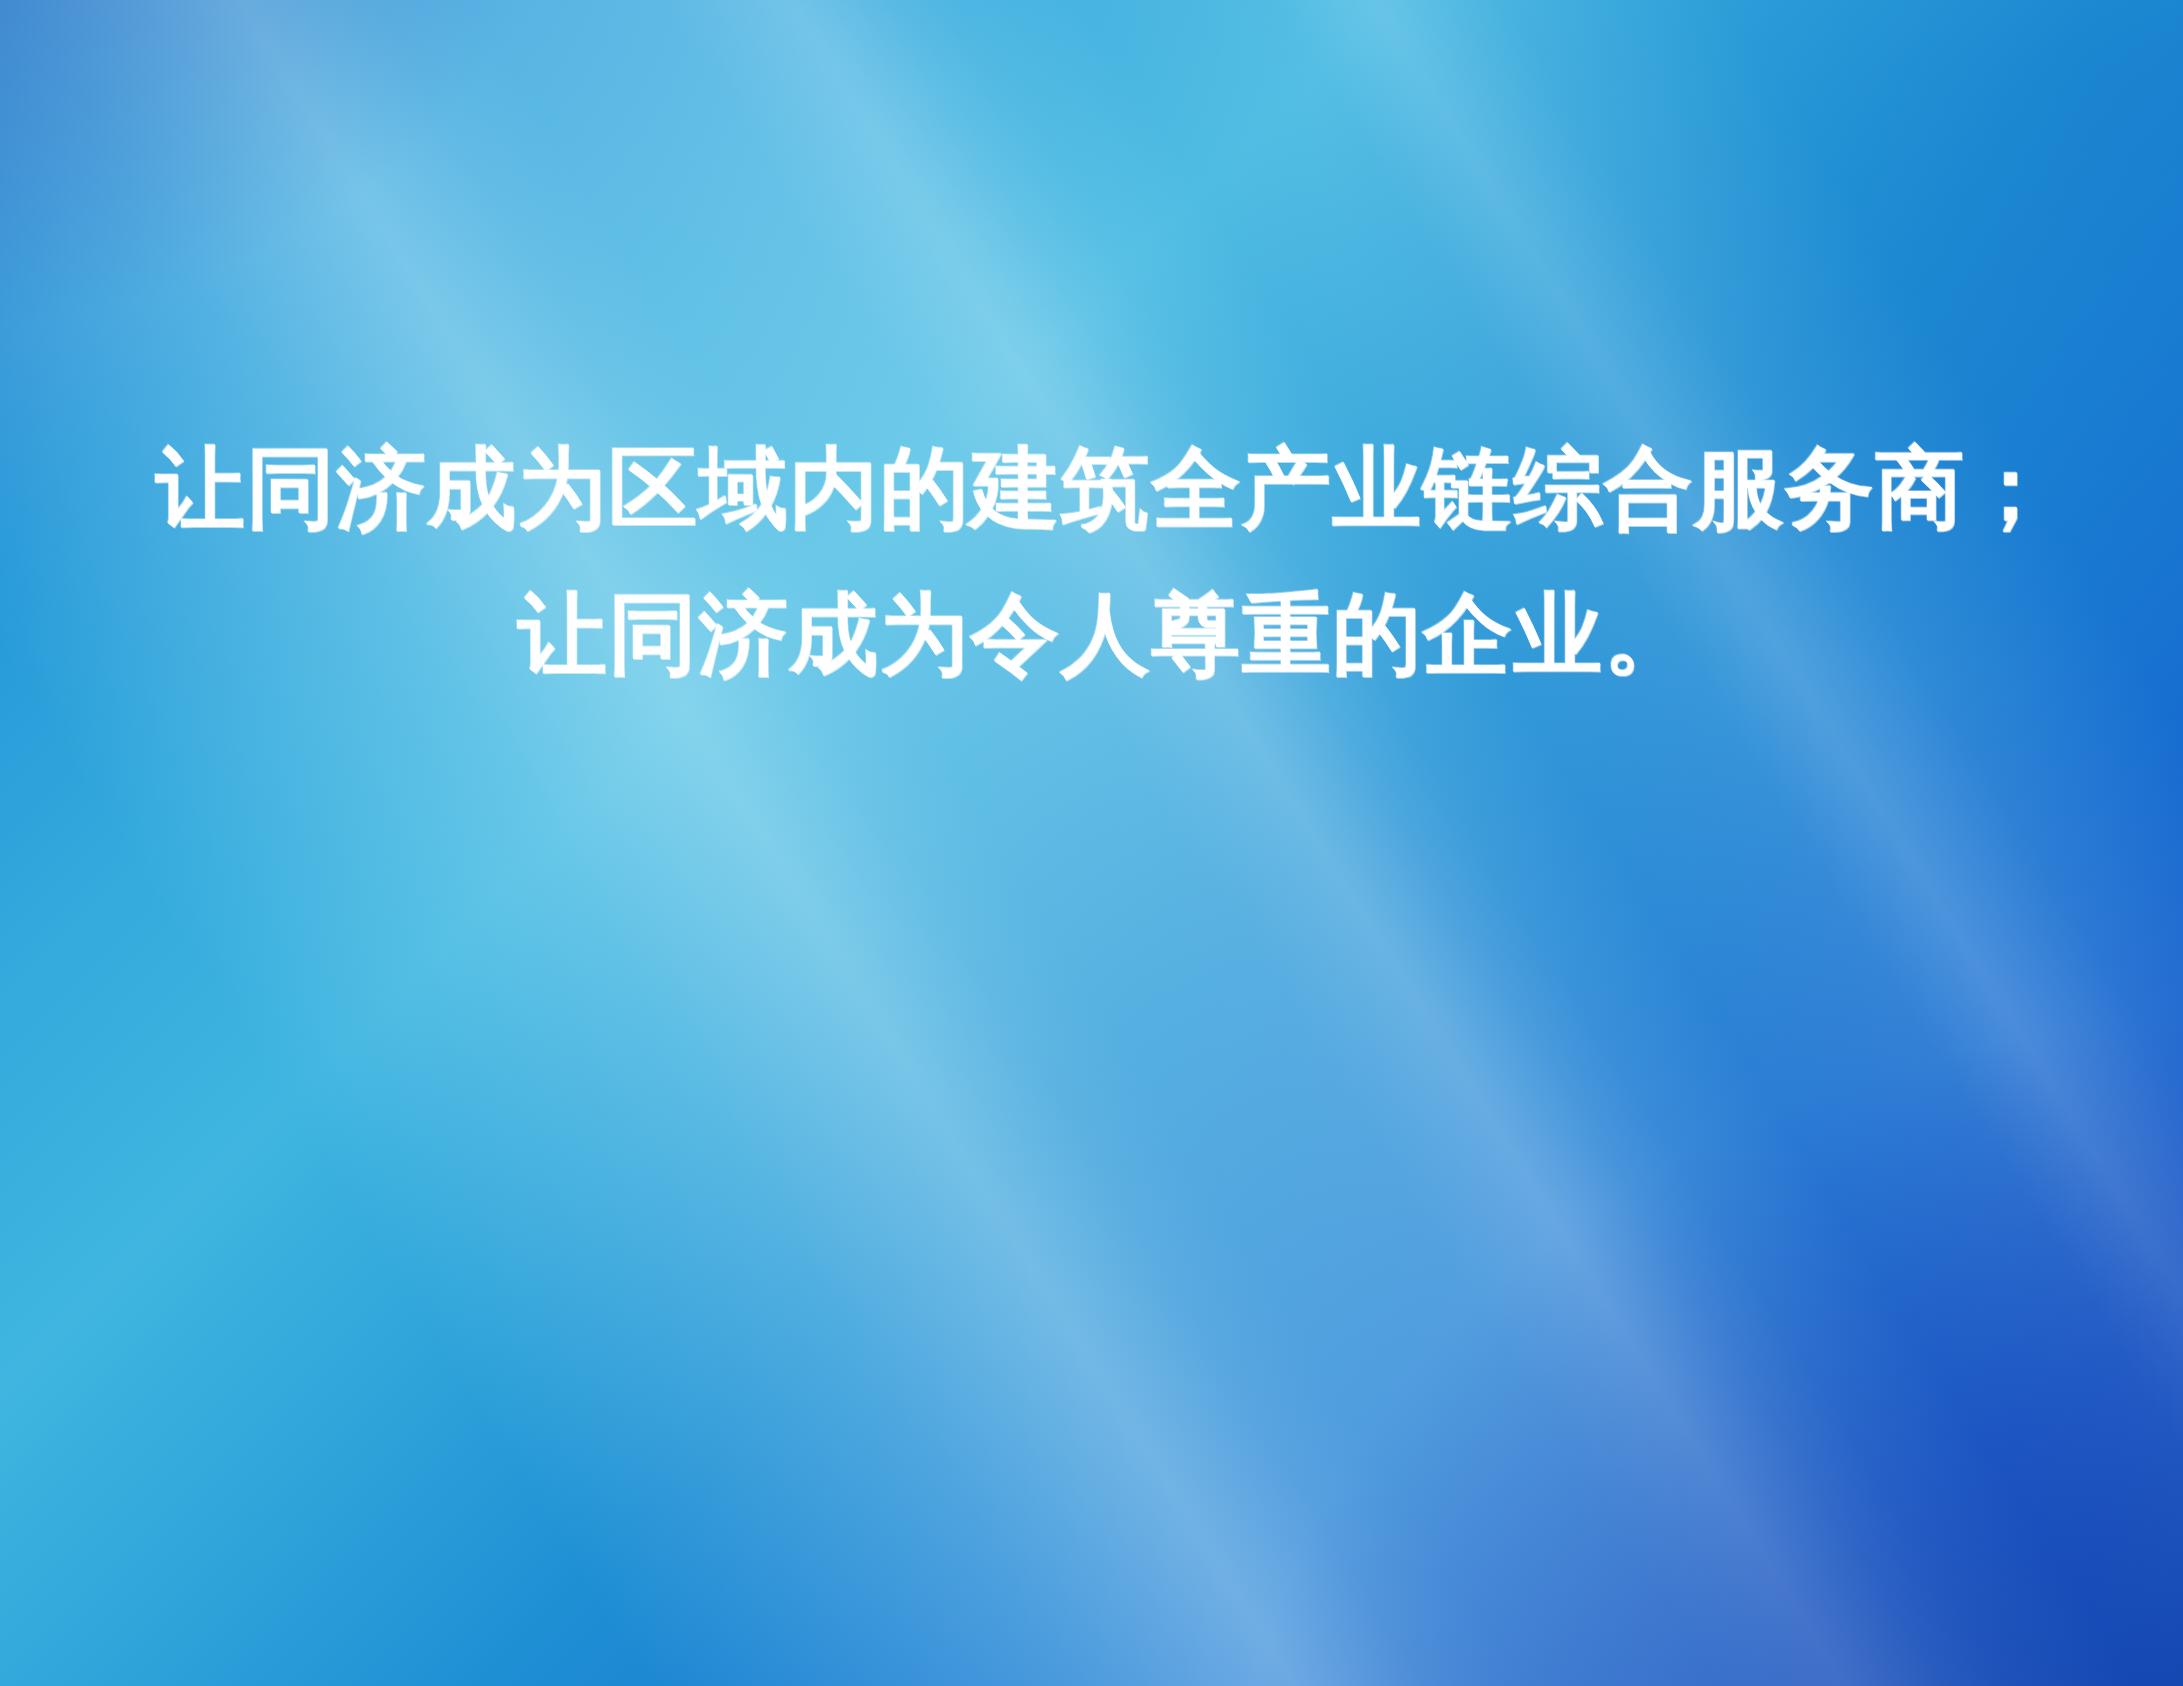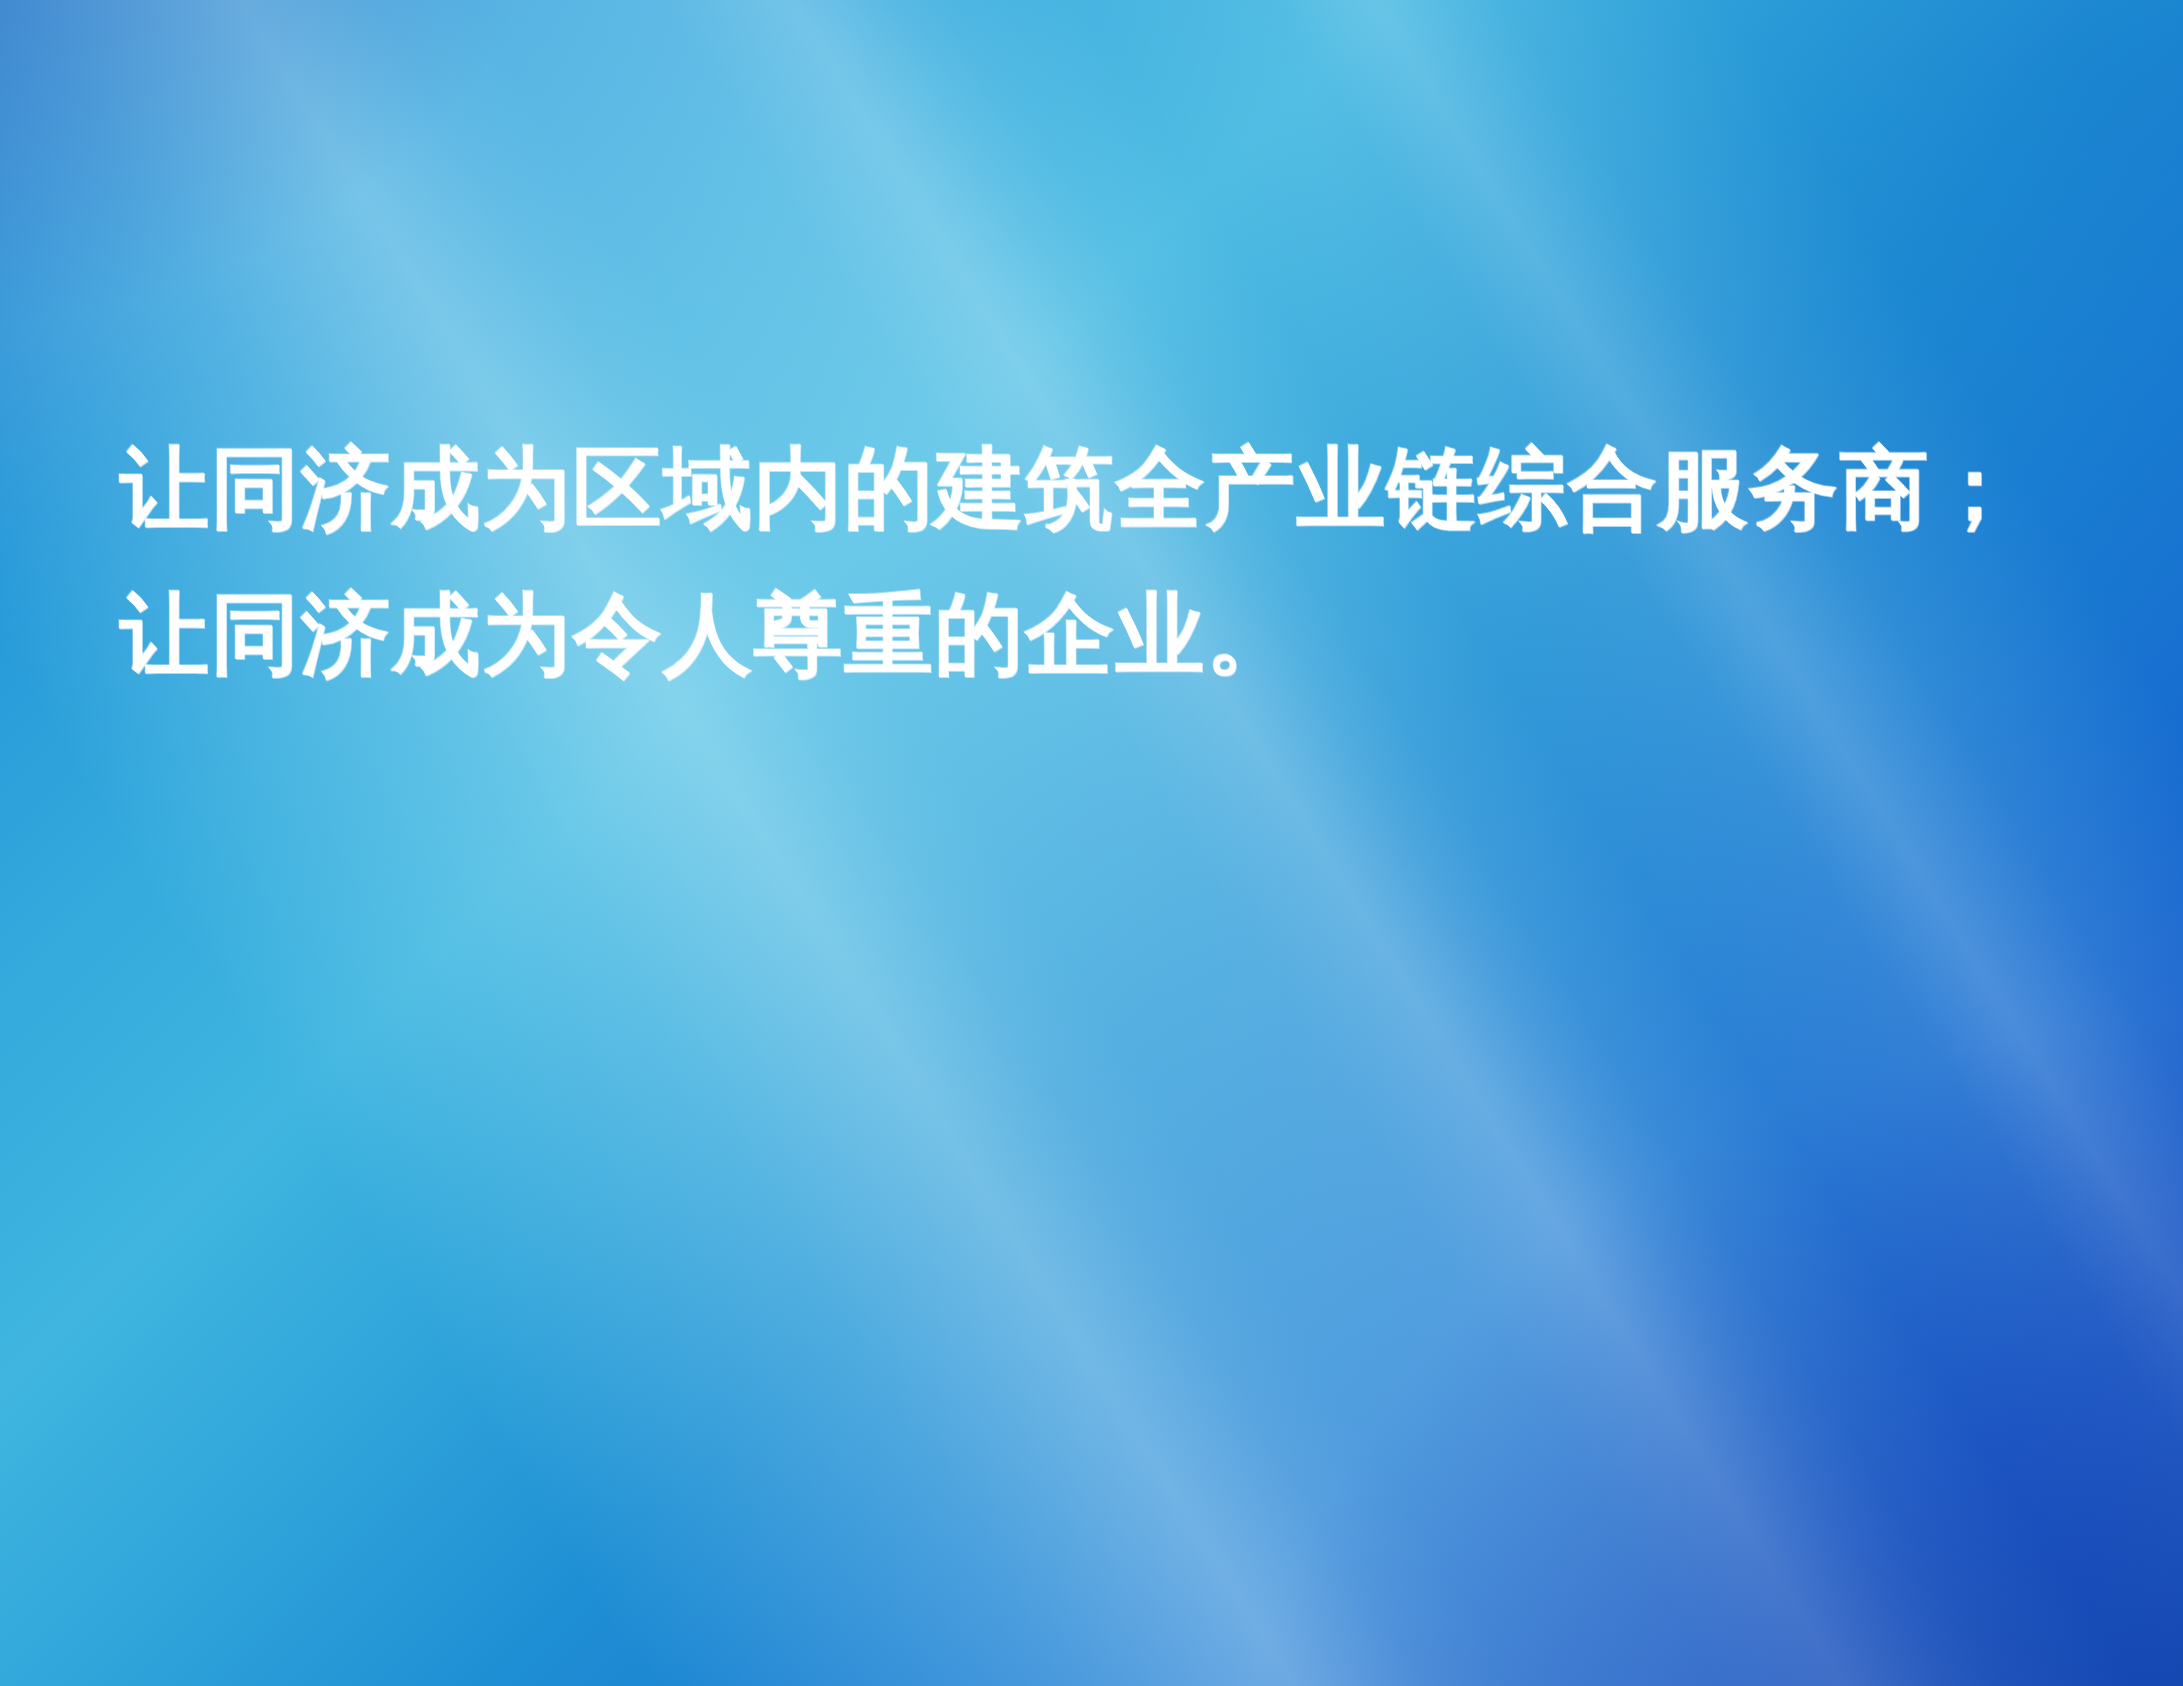--- a/index.html
+++ b/index.html
@@ -104,20 +104,21 @@
     font-size: 89px;
     font-weight: 700;
     line-height: 1.0;
     letter-spacing: 1.5px;
     white-space: nowrap;
     margin: 0 0 57px 0;
     text-shadow:
        0.8px 0.8px 0 rgba(255,255,255,0.55),
       -0.8px -0.8px 0 rgba(255,255,255,0.35),
        0 0 1.5px rgba(255,255,255,0.25);
+    text-align: center;
   }
 
   .line:last-child {
     margin-bottom: 1px;
   }
 </style>
 </head>
 <body>
 
 <div id="slide">

